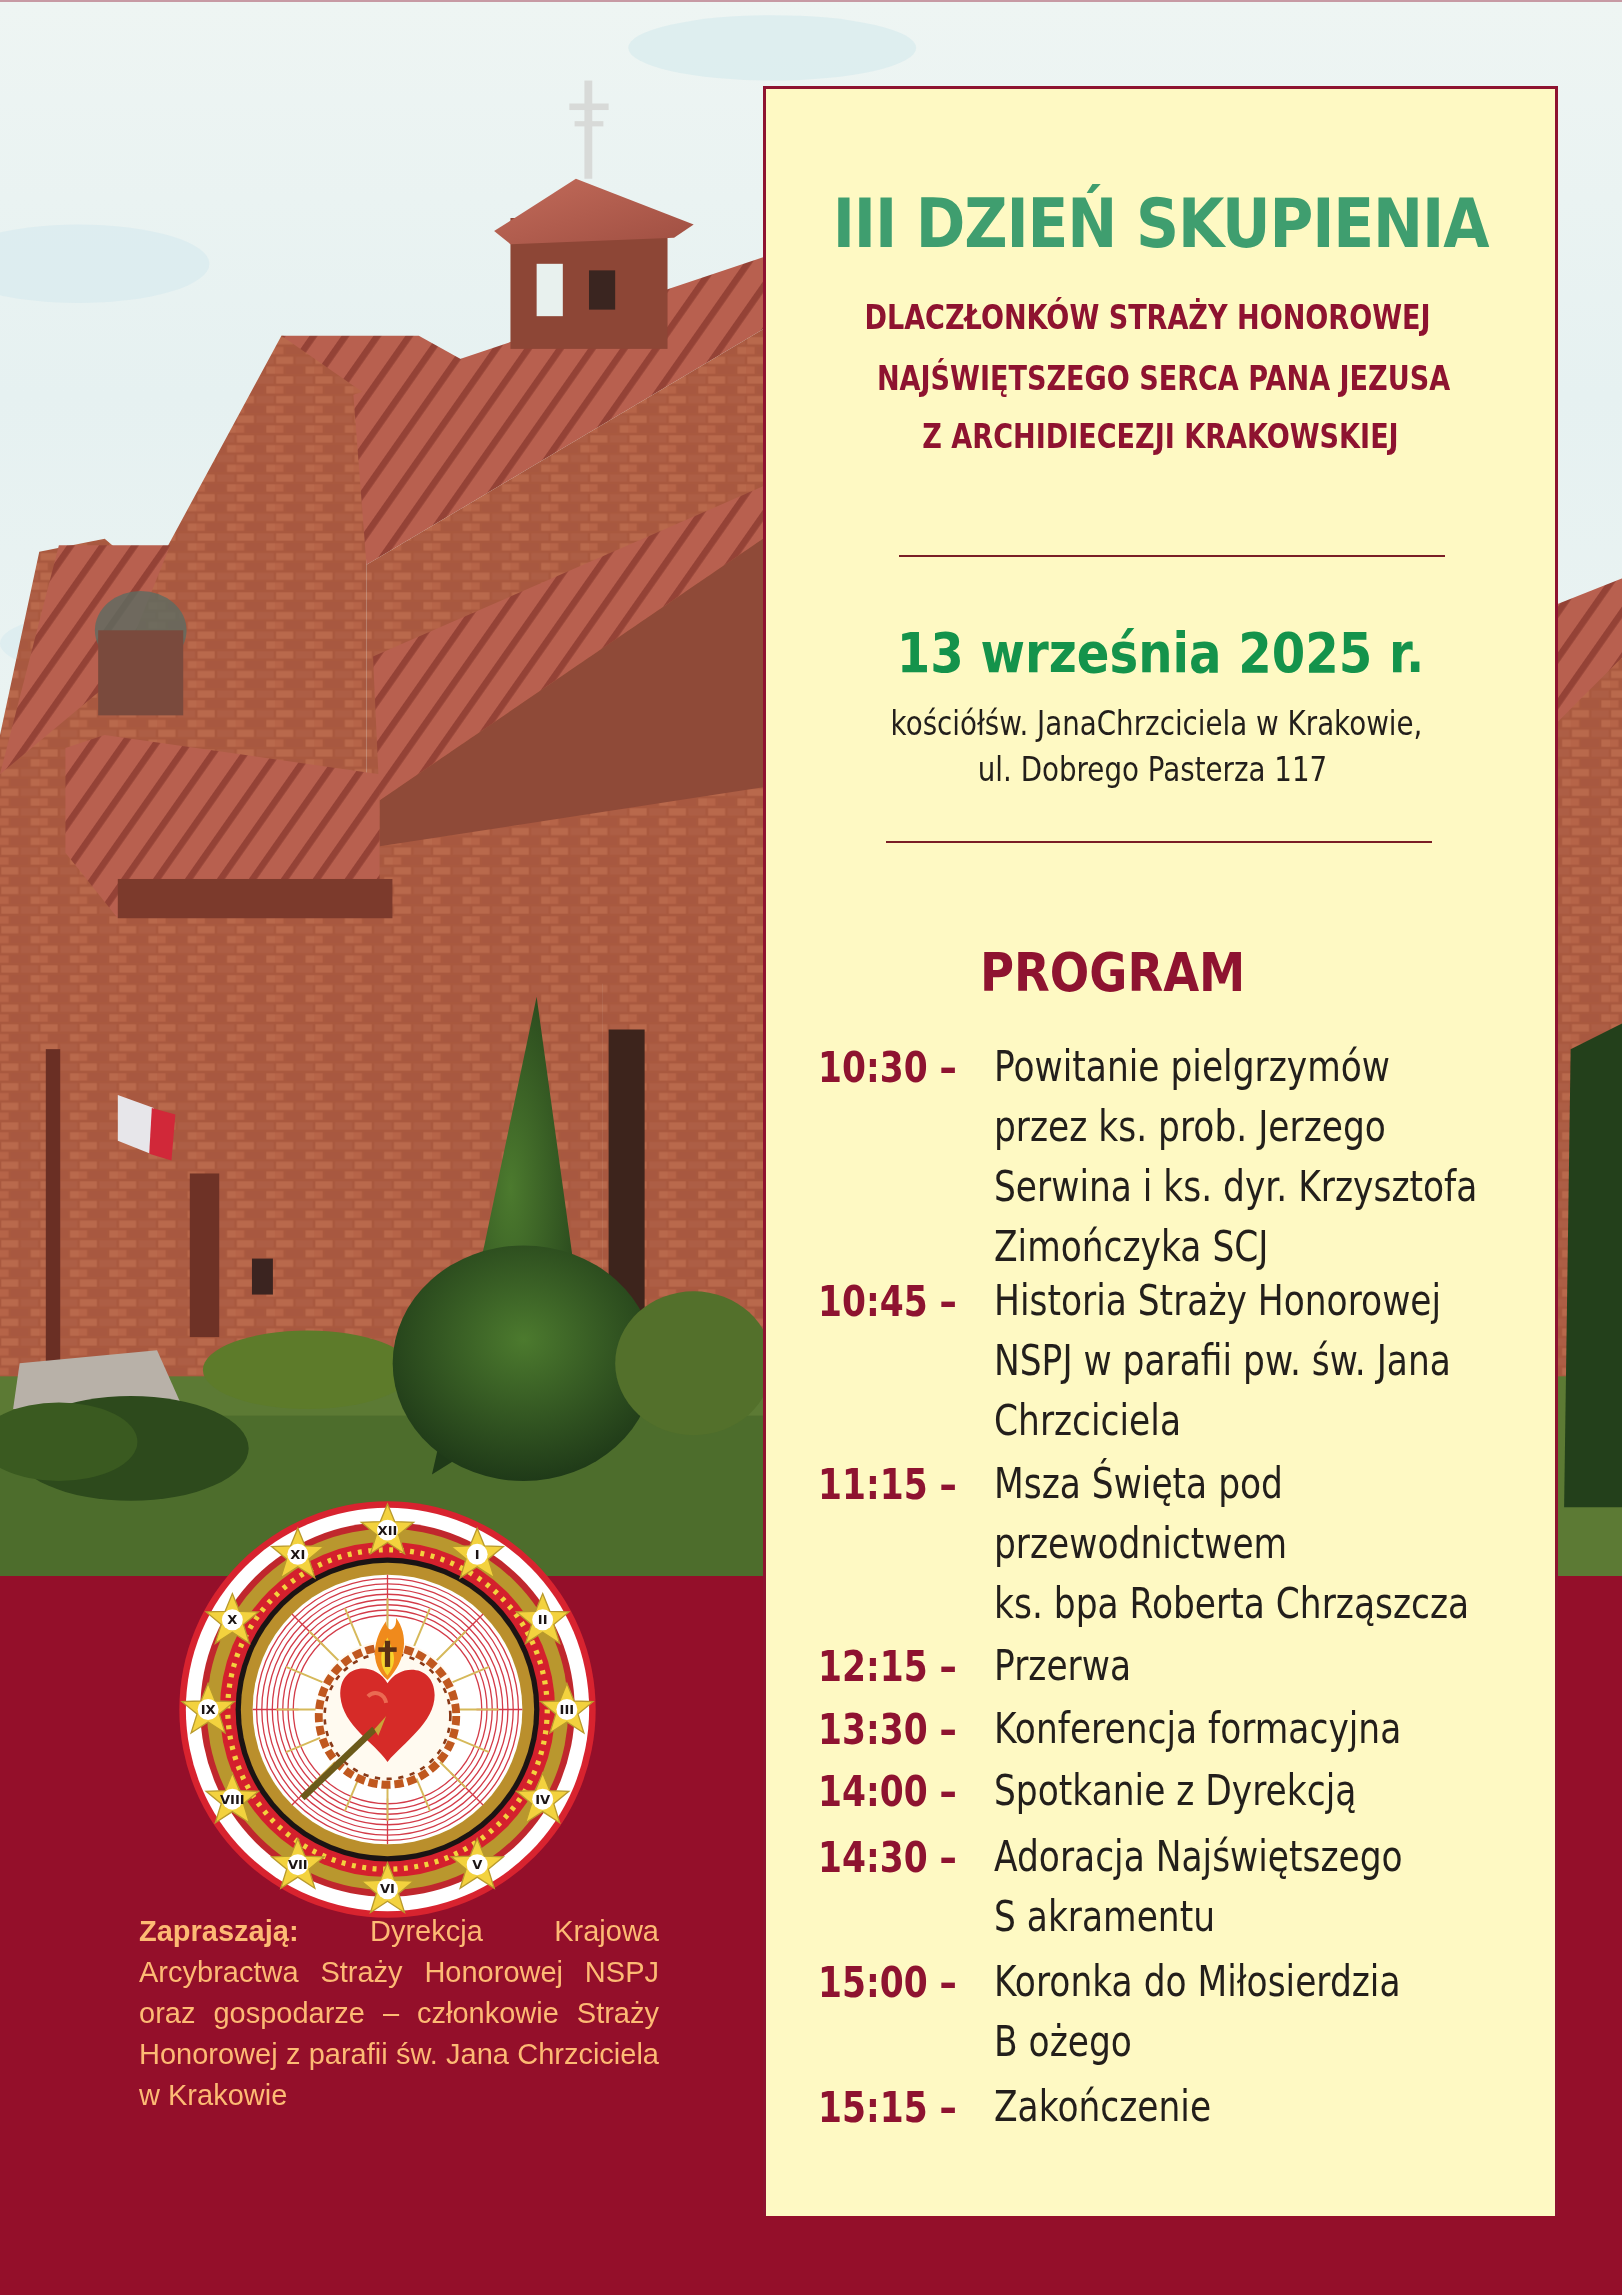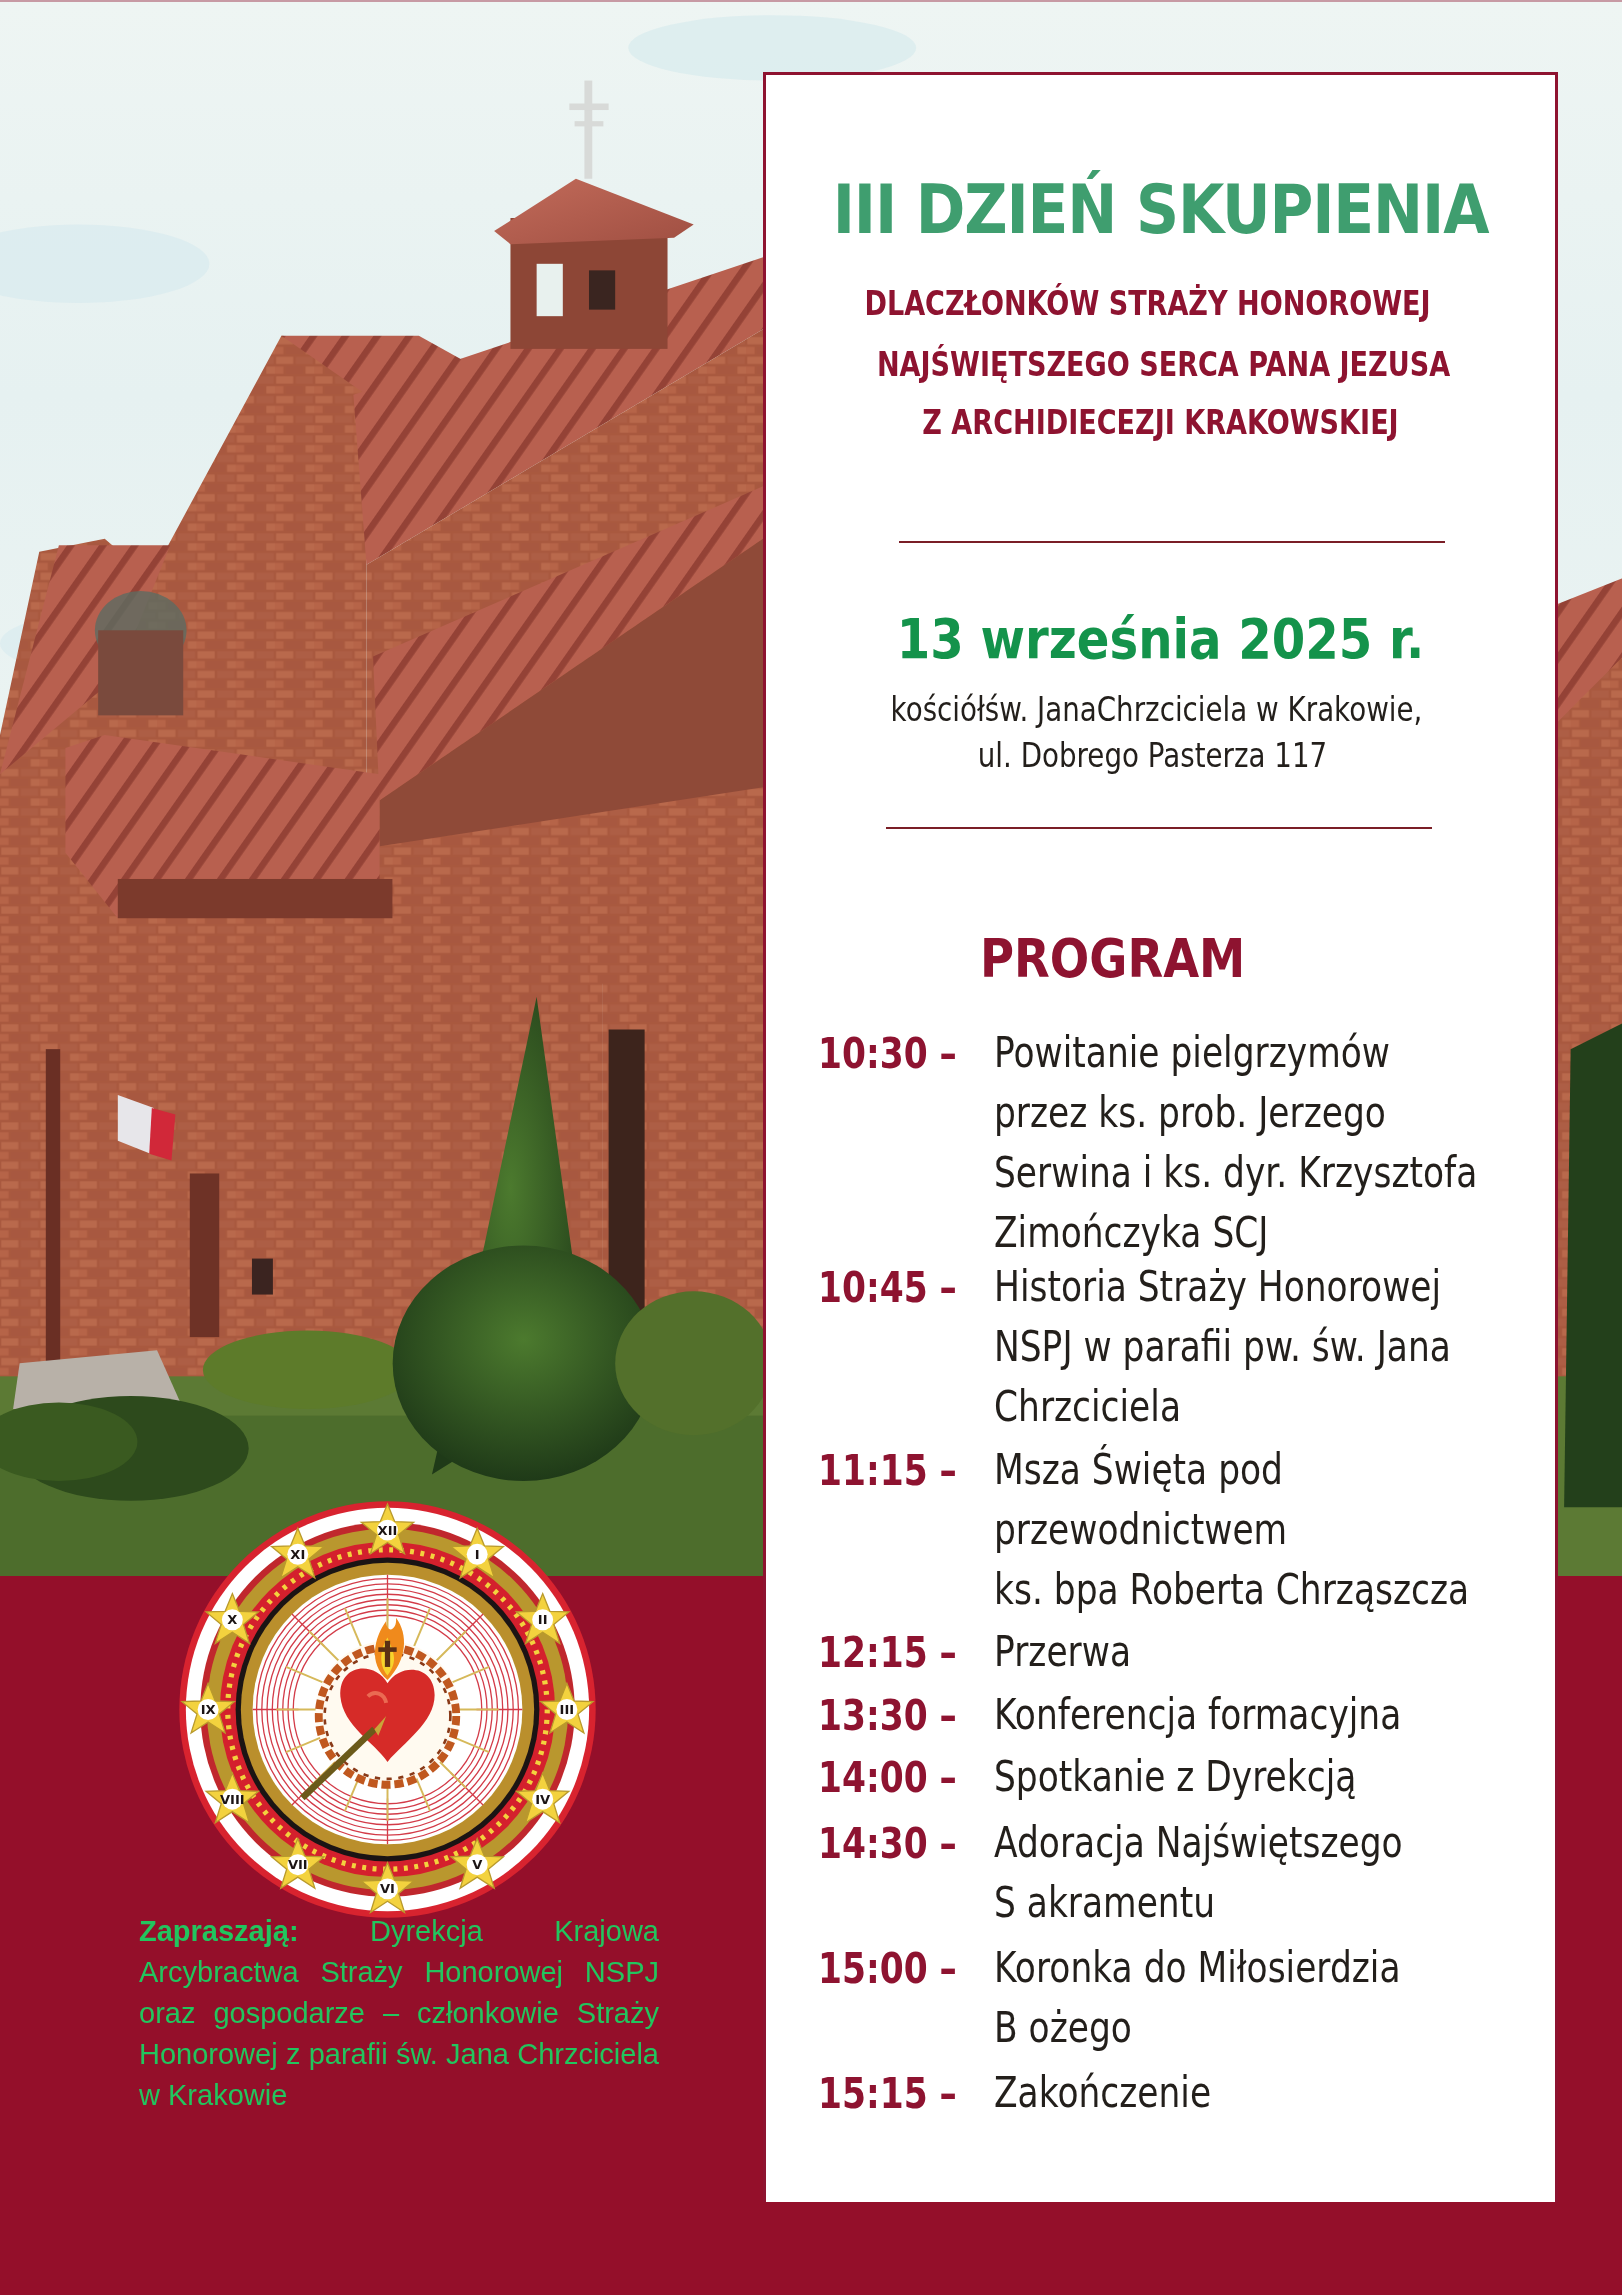--- a/index.html
+++ b/index.html
@@ -14,22 +14,22 @@
     .photo {
       position: absolute; left: 0; top: 2px; width: 1623px; height: 1574px; overflow: hidden;
       background: linear-gradient(180deg, #eef5f3 0%, #e6f1f1 25%, #eaf3f2 45%, #e9f0ec 60%);
     }
     .photo svg { position: absolute; left: 0; top: 0; }
 
     .crimson-band { position: absolute; left: 0; top: 1576px; width: 1623px; height: 720px; background: #940f2a; }
 
     
     .panel {
-      position: absolute; left: 763px; top: 72px; width: 789px; height: 2127px;
-      background: #ffffff; border: 3.3px solid #8e1330; border-bottom: none;
+      position: absolute; left: 763px; top: 86px; width: 789px; height: 2127px;
+      background: #fef9c3; border: 3.3px solid #8e1330; border-bottom: none;
       box-sizing: content-box;
     }
     .panel-inner { position: absolute; left: 0; top: 0; width: 100%; height: 100%; }
 
     .title {
       position: absolute; left: 0; width: 100%; top: 95px; text-align: center;
       font-family: "DejaVu Sans", sans-serif; font-weight: bold;
       font-size: 68px; letter-spacing: -1.3px; color: #3f9e6f; white-space: nowrap;
       transform: scaleX(0.88); transform-origin: center;
     }
@@ -80,21 +80,21 @@
     .sched-line {
       display: block; height: 60px; line-height: 47px;
       font-family: "DejaVu Sans", sans-serif; font-size: 42px; color: #231f1b; white-space: nowrap;
       transform: scaleX(0.82); transform-origin: left;
     }
 
     
     .invite {
       position: absolute; left: 139px; top: 1911px; width: 520px;
       font-family: "Liberation Sans", sans-serif; font-size: 29px; line-height: 41px;
-      color: #22c55e; text-align: justify; text-align-last: left;
+      color: #fdba74; text-align: justify; text-align-last: left;
     }
     .invite b { font-weight: bold; }
 
     
     .emblem { position: absolute; left: 178px; top: 1500px; width: 419px; height: 419px; }
   </style>
 </head>
 <body>
 
 <div class="top-rule"></div>

